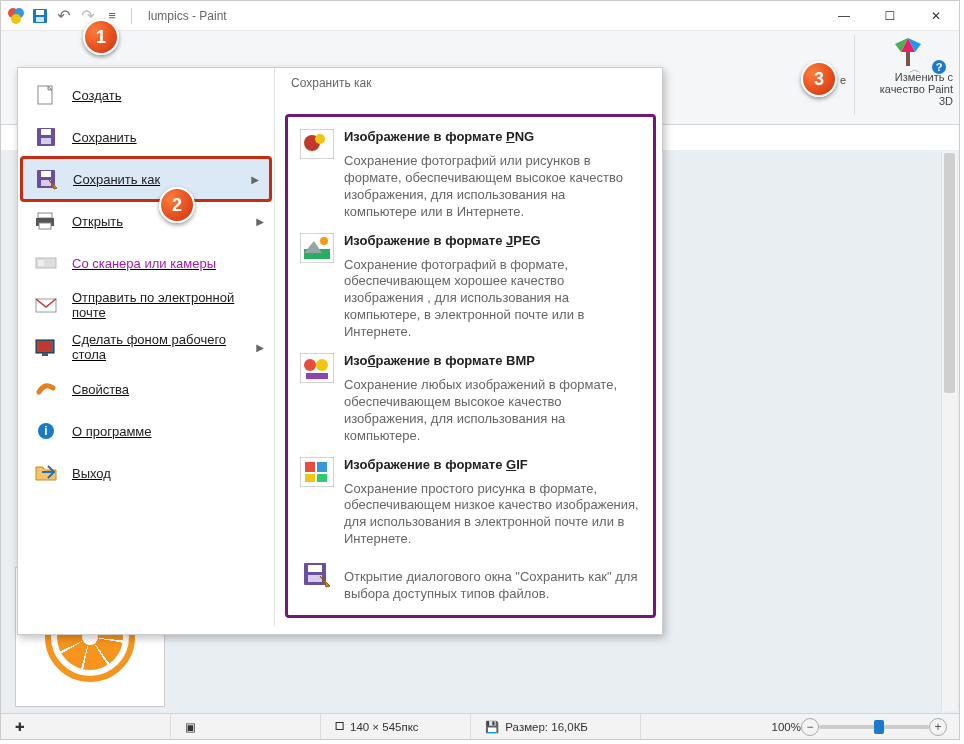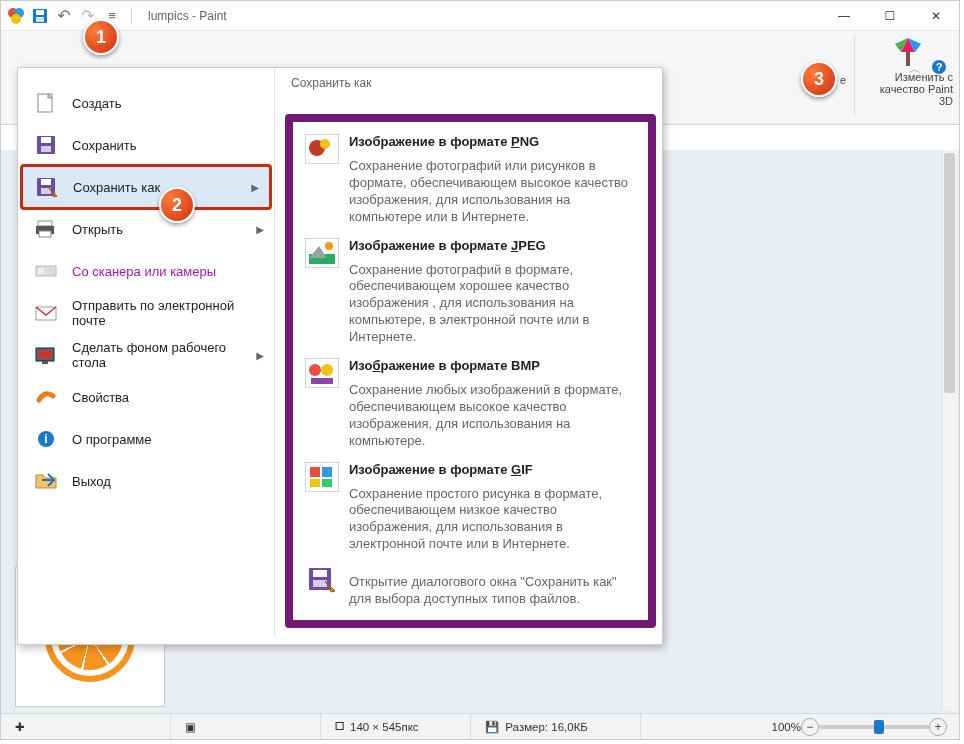--- a/index.html
+++ b/index.html
@@ -19,31 +19,31 @@
 
   .ribbon-band { height:94px; border-bottom:1px solid #d4d4d4; background:#f5f6f7; position:relative; display:flex; justify-content:flex-end; padding-right:6px; padding-top:4px;}
   .ribbon-right { display:flex; gap:8px; align-items:flex-start;}
   .p3d { width:90px; text-align:right; font-size:11px; color:#444; }
   .p3d .p3d-ico{ width:34px; height:34px; margin:0 auto 2px; }
 
   .topright-help{ position:absolute; right:12px; top:58px; display:flex; gap:10px; align-items:center;}
   .chev{ color:#888; font-size:12px;}
 
   .file-menu{ position:absolute; left:16px; top:66px; width:646px; background:#fff; border:1px solid #ccc; box-shadow:2px 3px 8px rgba(0,0,0,.25); z-index:5; padding-bottom:8px;}
-  .fm-left{ width:256px; float:left; padding:14px 0 6px 0;}
+  .fm-left{ width:256px; float:left; padding:6px 0 6px 0;text-decoration:underline;}
   .fm-right{ margin-left:256px; border-left:1px solid #e4e4e4; padding:4px 6px 8px 10px;}
   .fm-right-title{ font-size:12px; color:#666; padding:4px 6px; }
 
   .fm-item{ display:flex; align-items:center; gap:12px; height:42px; padding:0 14px; font-size:13px; color:#222; position:relative;}
   .fm-item .arrow{ position:absolute; right:10px; color:#666; font-size:10px;}
   .fm-item.disabled{ color:#a21caf;}
   .fm-item.highlight{ background:#dbe8f6; border:1px solid #a6c8ea; border-radius:2px; margin:0 4px; padding:0 10px; height:42px; outline:3px solid #c82c0e; outline-offset:-1px;}
   .fm-ico{ width:28px; height:24px; display:flex; align-items:center; justify-content:center; flex-shrink:0;}
 
-  .sub-box{ border:8px solid #701a75; border-radius:4px; padding:6px 4px; margin-top:20px;}
+  .sub-box{ border:3px solid #701a75; border-radius:4px; padding:6px 4px; margin-top:20px;}
   .sub-item{ display:flex; gap:10px; padding:6px 8px;}
   .sub-ico{ width:34px; height:30px; flex-shrink:0;}
   .sub-txt h4{ margin:0; font-size:13px; font-weight:600; color:#222;}
   .sub-txt h4 u{ text-decoration:underline;}
   .sub-txt p{ margin:9px 0 0; font-size:13px; color:#666; line-height:1.3; max-width:400px;}
 
   .canvas-area{ position:absolute; left:0; right:0; top:149px; bottom:26px; background:#e9eef3;}
   .thumb{ position:absolute; left:14px; bottom:6px; width:150px; height:140px; background:#fff; border:1px solid #ccc; display:flex; align-items:center; justify-content:center;}
   .orange-slice{ width:90px; height:90px; border-radius:50%; border:6px solid #f7941e; position:relative; overflow:hidden;}
   .orange-slice::before{content:""; position:absolute; inset:6px; border-radius:50%; background:

